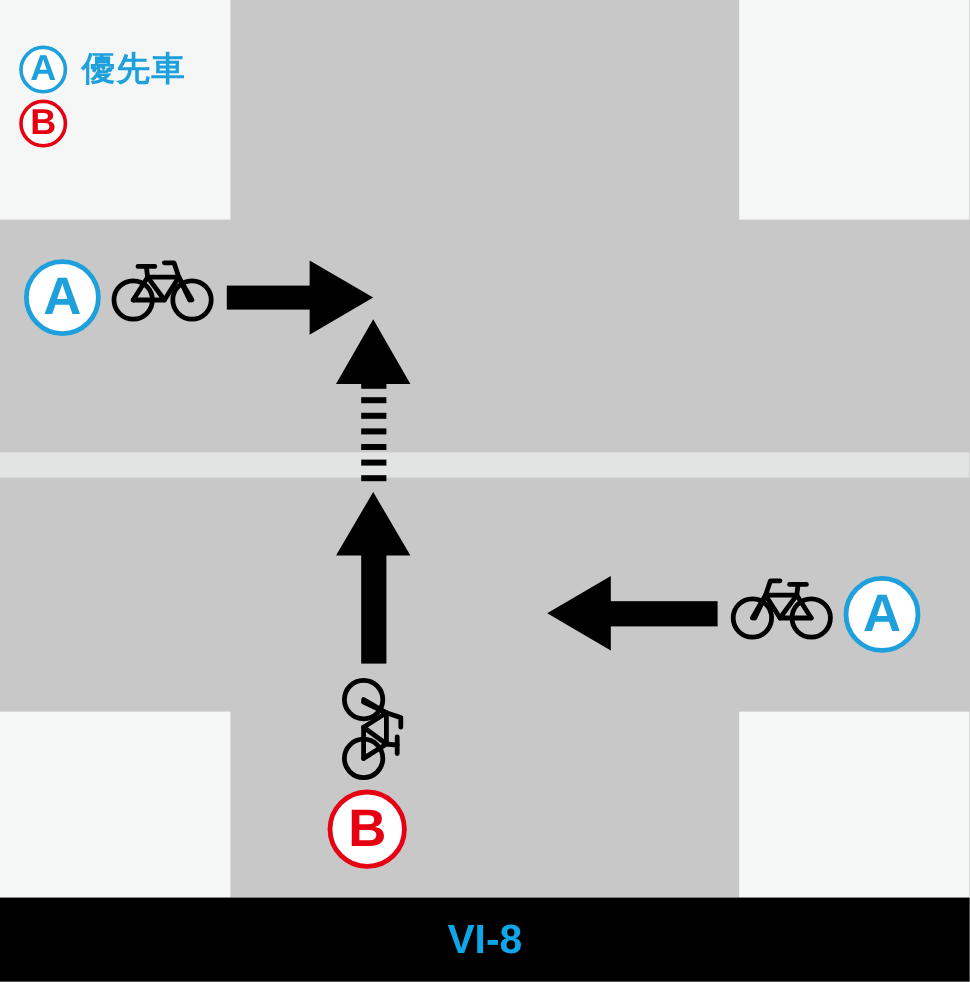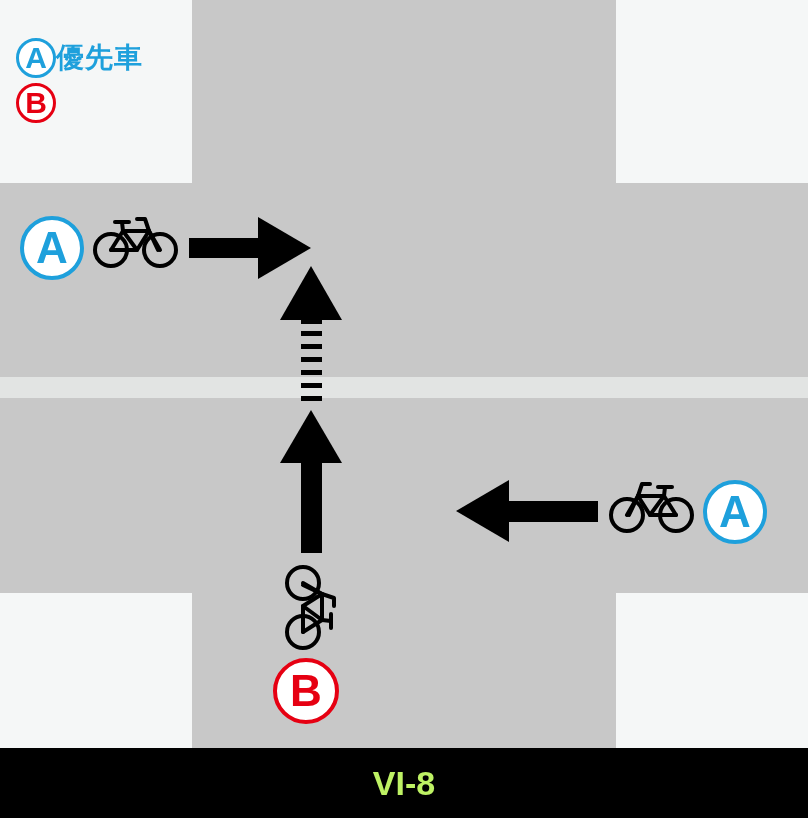--- a/index.html
+++ b/index.html
@@ -2,23 +2,23 @@
 <html><head>
 <meta charset="utf-8">
 <style>
   html, body { margin: 0; padding: 0; }
   body { width: 808px; height: 818px; overflow: hidden; background: #c8c8c8; font-family: "Liberation Sans", "DejaVu Sans", sans-serif; }
   #stage { position: relative; width: 808px; height: 818px; }
   svg { display: block; }
   .legend { position: absolute; left: 16px; top: 35px; }
   .legend-row { display: flex; align-items: center; height: 45px; }
   .legend-badge { width: 40px; height: 40px; border-radius: 50%; background: #fff; box-sizing: border-box; display: flex; align-items: center; justify-content: center; font-weight: bold; font-size: 30px; }
-  .legend-label { font-weight: bold; font-size: 28px; letter-spacing: 1px; font-family: Liberation Sans, sans-serif; }
+  .legend-label { margin-left: 12px; font-weight: bold; font-size: 28px; letter-spacing: 1px; font-family: Liberation Sans, sans-serif; }
   .footer { position: absolute; left: 0; top: 748px; width: 808px; height: 70px; background: #000; display: flex; align-items: center; justify-content: center; }
-  .footer-label { color: #bef264; font-weight: bold; font-size: 34px; }
+  .footer-label { color: #0ea5e9; font-weight: bold; font-size: 34px; }
   .badge { position: absolute; border-radius: 50%; background: #fff; box-sizing: border-box; display: flex; align-items: center; justify-content: center; font-weight: bold; }
 </style>
 </head>
 <body>
 
 <div id="stage">
   <svg width="808" height="818" viewBox="0 0 808 818">
 
     <rect x="0" y="0" width="808" height="748" fill="#c8c8c8"></rect>
 

